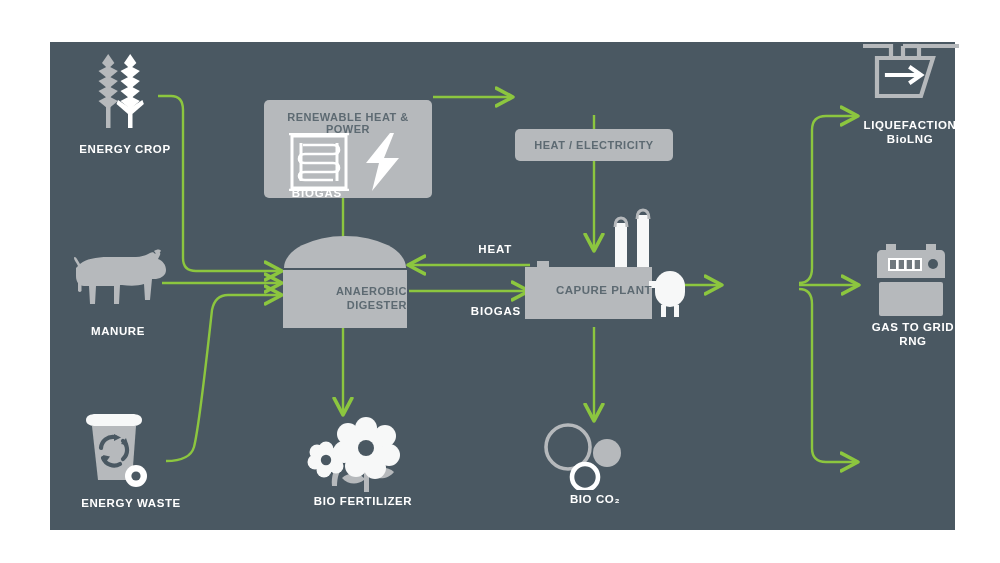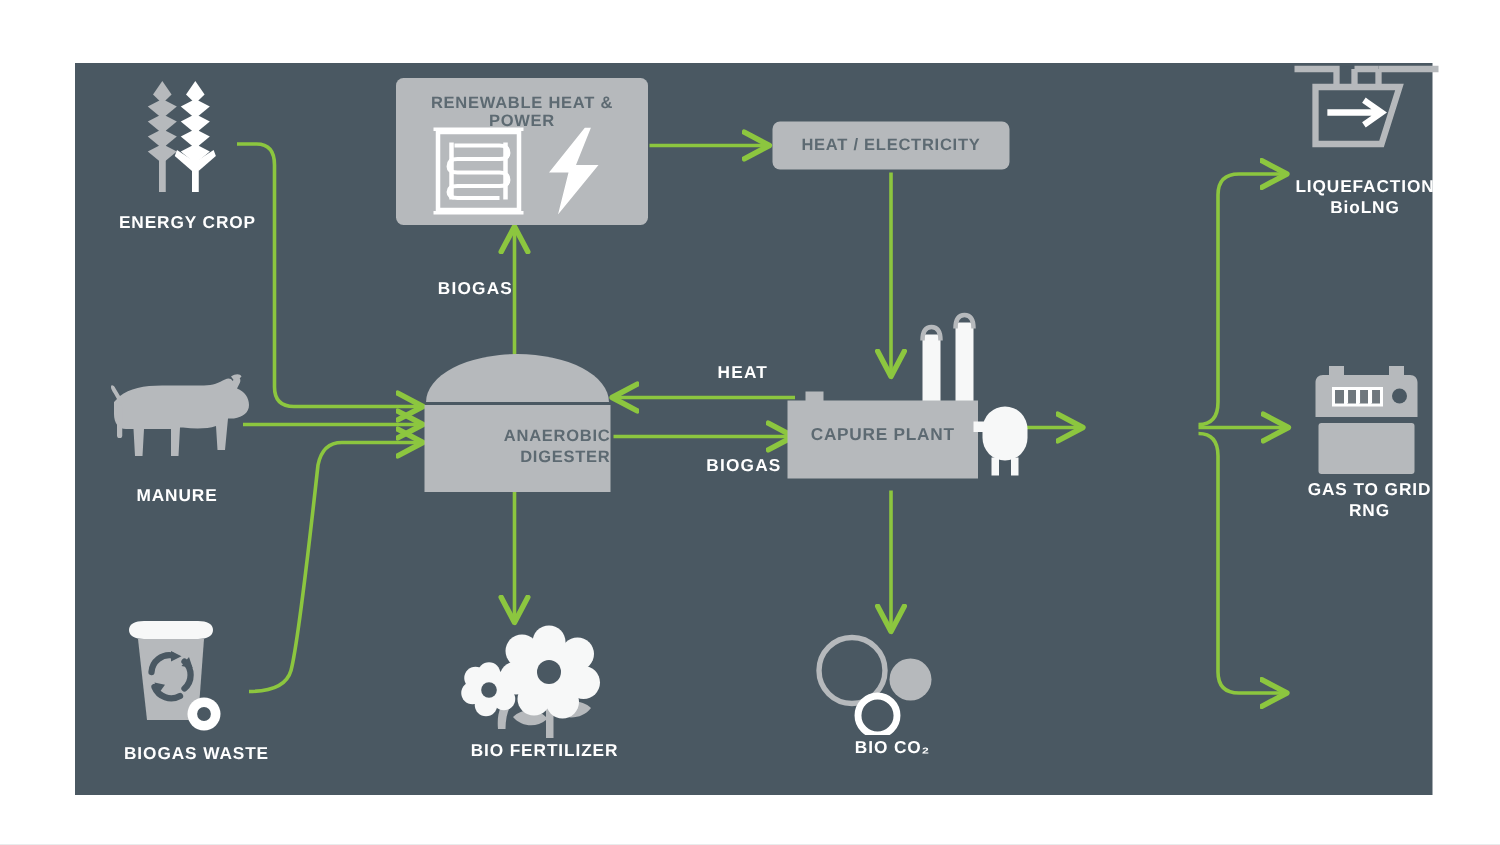--- a/index.html
+++ b/index.html
@@ -40,20 +40,21 @@
     letter-spacing: 0.6px;
     text-align: center;
     line-height: 14px;
     white-space: pre-line;
   }
   .grey-box {
     position: absolute;
     background: #b6b9bc;
     border-radius: 5px;
     box-sizing: border-box;
+    margin-top: 48px;
   }
   .grey-box-label {
     position: absolute;
     left: 0;
     right: 0;
     color: #5d6a72;
     font-size: 11px;
     font-weight: bold;
     letter-spacing: 0.5px;
     text-align: center;
@@ -192,21 +193,21 @@
         <path d="M42,54 A12,12 0 0 1 25,48"></path>
       </g>
       <g fill="#4a5862">
         <path d="M36,24 L43,27.5 L36,31 Z"></path>
         <path d="M48,28 L50.5,35.5 L43,34 Z"></path>
         <path d="M28,52 L25,45 L32,46.5 Z"></path>
       </g>
       <circle cx="58" cy="66" r="11" fill="#ffffff"></circle>
       <circle cx="58" cy="66" r="4.6" fill="#4a5862"></circle>
     </svg>
-    <div class="caption" style="left:-28px; top:86px; width:162px;">BIOGAS WASTE</div>
+    <div class="caption" style="left:-28px; top:86px; width:162px;">ENERGY WASTE</div>
   </div>
 
   <div class="grey-box" style="left:264px; top:52px; width:168px; height:98px;">
     <div class="grey-box-label" style="top:11px;">RENEWABLE HEAT &amp; POWER</div>
     <svg width="126" height="58" style="position:absolute; left:22px; top:33px;" viewBox="0 0 126 58">
       <g>
         <rect x="6" y="3" width="54" height="52" fill="none" stroke="#ffffff" stroke-width="3"></rect>
         <path d="M15,10 L15,48" stroke="#ffffff" stroke-width="3"></path>
         <path d="M51,10 L51,48" stroke="#ffffff" stroke-width="3"></path>
         <path d="M17,12 L47,12 Q53,12 53,17 Q53,21 47,21 L19,21 Q13,21 13,26 Q13,30 19,30
@@ -247,21 +248,21 @@
 
       <rect x="8" y="62" width="127" height="52" fill="#b6b9bc"></rect>
 
       <g fill="#f7f8f8">
         <rect x="138" y="66" width="30" height="36" rx="15"></rect>
         <rect x="132" y="76" width="10" height="7"></rect>
         <rect x="144" y="100" width="5" height="12"></rect>
         <rect x="157" y="100" width="5" height="12"></rect>
       </g>
     </svg>
-    <div style="position:absolute; left:8px; top:79px; width:127px; text-align:center;
+    <div style="position:absolute; left:8px; top:79px; width:127px; text-align:right;
                 color:#5d6a72; font-size:11.5px; font-weight:bold; letter-spacing:0.5px;">CAPURE PLANT</div>
   </div>
 
 
   <div class="node" style="left:540px; top:420px; width:110px; height:96px;">
     <svg width="100" height="70" viewBox="0 0 100 70">
       <circle cx="28" cy="27" r="22" fill="none" stroke="#b6b9bc" stroke-width="3.6"></circle>
       <circle cx="67" cy="33" r="14" fill="#b6b9bc"></circle>
       <circle cx="45" cy="57" r="13" fill="none" stroke="#ffffff" stroke-width="4.6"></circle>
     </svg>

